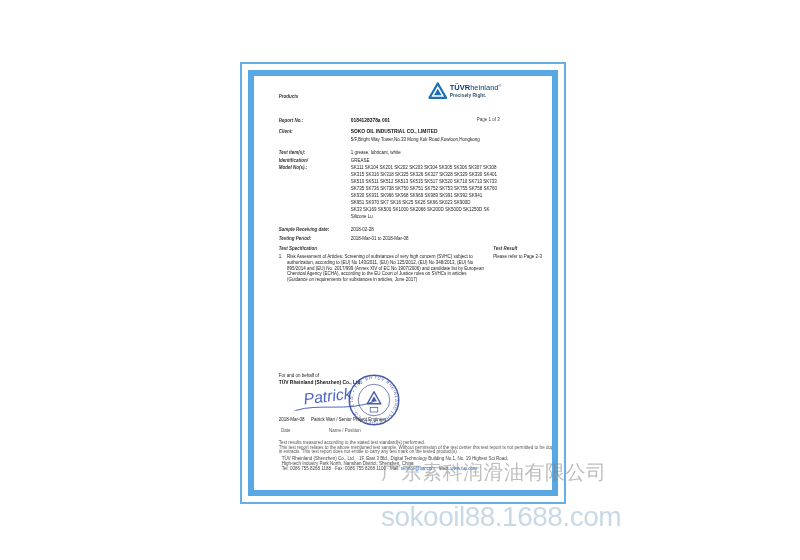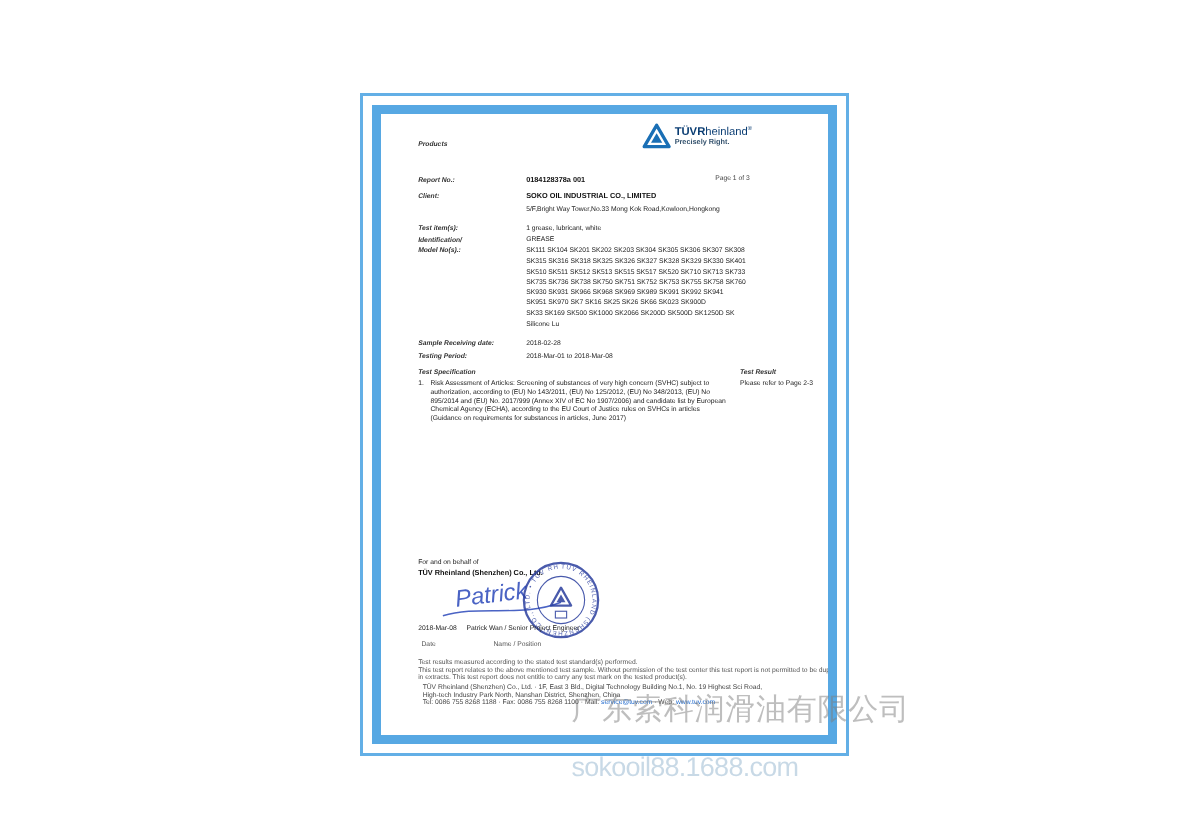--- a/index.html
+++ b/index.html
@@ -34,21 +34,21 @@
 
   .para { font-size:6px; line-height:7.8px; color:#222; }
 
   .finep div { font-size:6px; line-height:6.6px; color:#555; white-space:nowrap; }
   .addr div { font-size:6px; line-height:6.6px; color:#444; white-space:nowrap; }
   .link { color:#1a66cc; text-decoration:none; }
 
   
   .wm-company { position:absolute; left:381px; top:459px; font-size:20px; letter-spacing:0.5px;
                 color:rgba(125,125,125,0.50); font-weight:normal; white-space:nowrap; z-index:5; }
-  .wm-url { position:absolute; left:381px; top:501px; font-size:18px; letter-spacing:-0.5px;
+  .wm-url { position:absolute; left:381px; top:501px; font-size:28px; letter-spacing:-0.5px;
             color:rgba(110,155,190,0.38); font-weight:normal; white-space:nowrap; z-index:5; }
 
   .sig-svg { position:absolute; }
   .stamp { position:absolute; opacity:0.85; }
 </style>
 </head>
 <body>
 
 <div class="stage">
 

